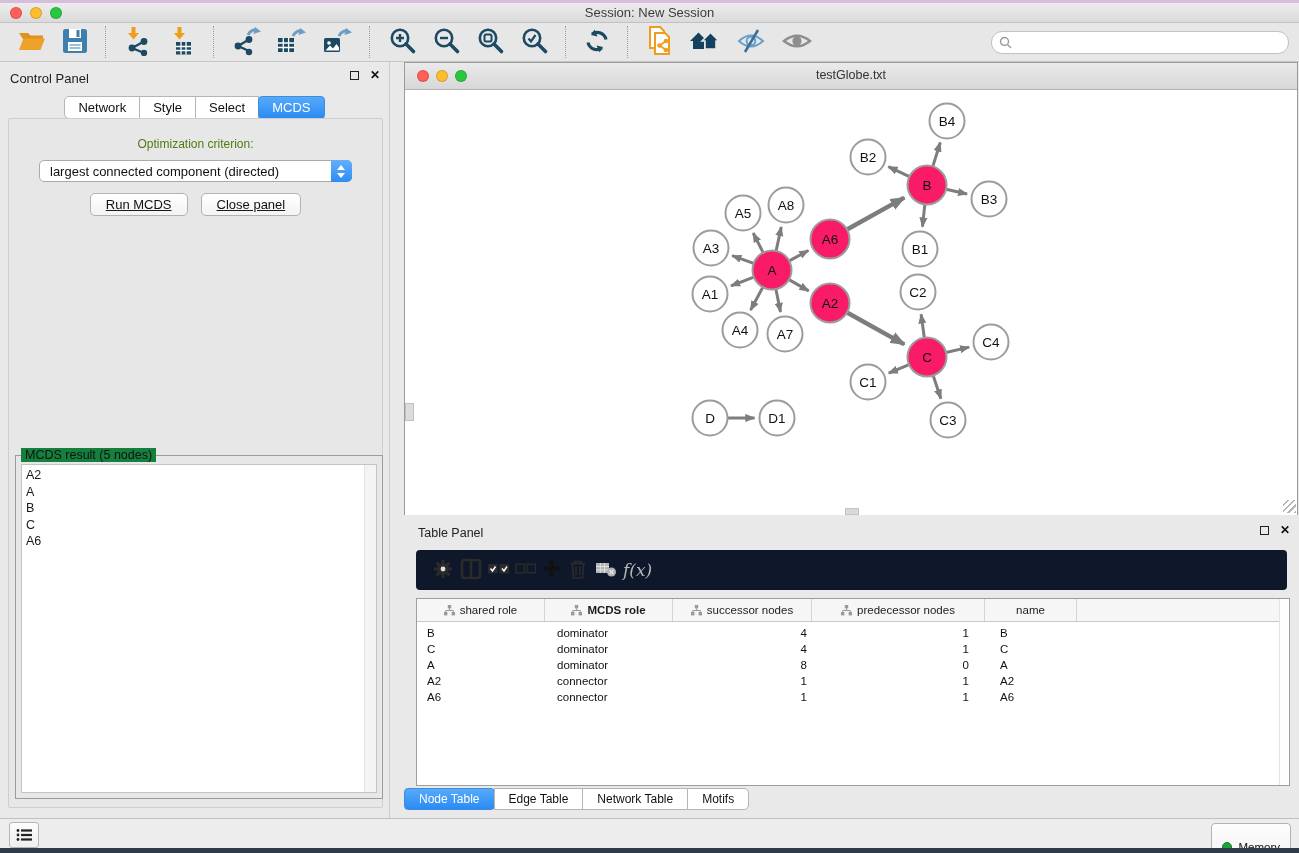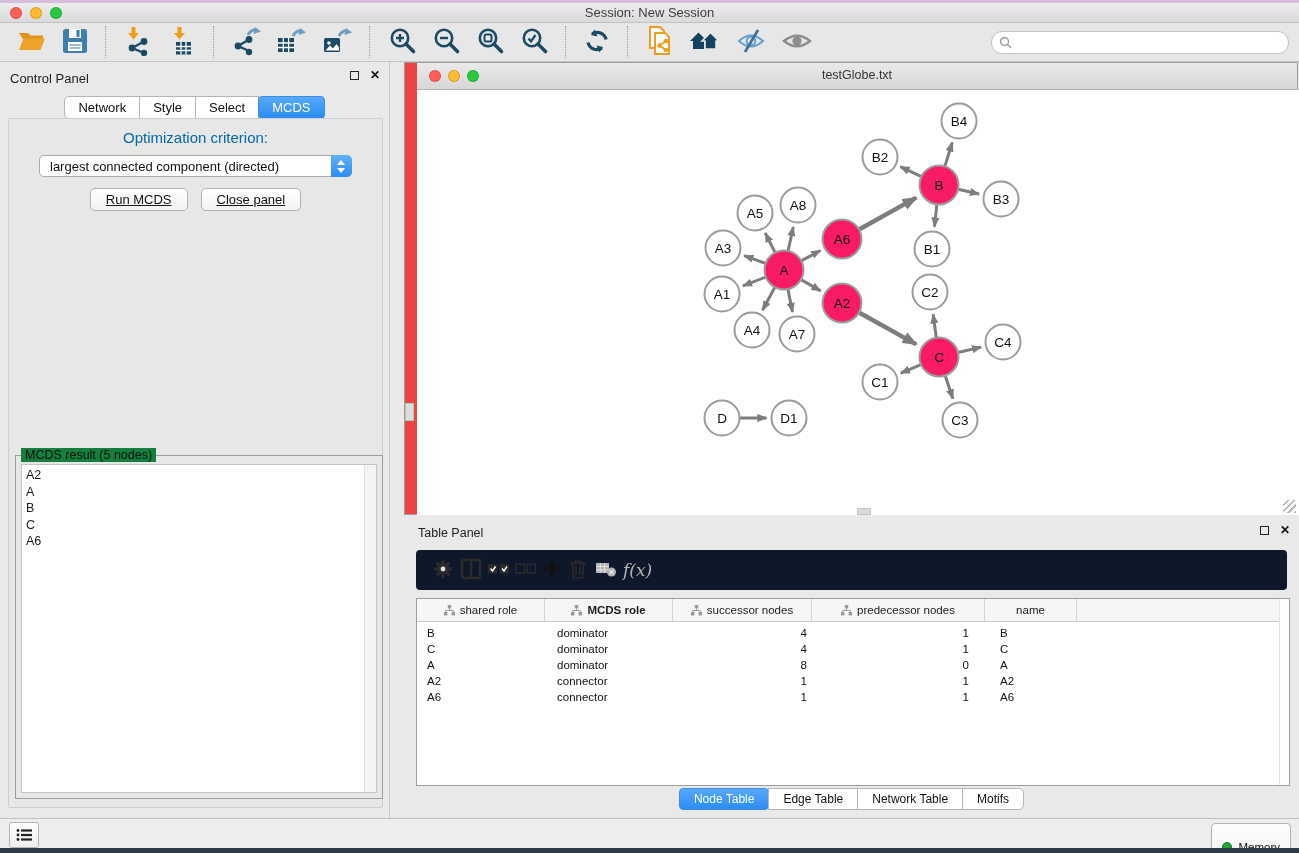--- a/index.html
+++ b/index.html
@@ -35,43 +35,43 @@
   .panel-icons{position:absolute;right:9px;top:9px;display:flex;gap:11px;align-items:center;}
   .float-icon{width:9px;height:9px;border:1.5px solid #222;box-sizing:border-box;display:inline-block;}
   .seg-tabs{position:absolute;left:0;top:34px;width:100%;display:flex;justify-content:center;}
   .seg-tab{padding:3px 13px;font-size:13px;background:#fff;border:1px solid #b5b5b5;margin-left:-1px;
     color:#111;cursor:default;}
   .seg-tab:first-child{border-radius:5px 0 0 5px;margin-left:0;}
   .seg-tab:last-child{border-radius:0 5px 5px 0;}
   .seg-tab.active{background:linear-gradient(#57aaf9,#2a8bf5);color:#fff;border-color:#3d8ede;border-radius:4px;}
   .cp-content{position:absolute;left:8px;top:56px;width:375px;height:690px;background:#e7e7e7;
     border:1px solid #cecece;border-radius:2px;box-sizing:border-box;}
-  .opt-label{margin-top:10px;text-align:center;font-size:15px;color:#0369a1;}
+  .opt-label{margin-top:18px;text-align:center;font-size:12px;color:#4d7c0f;}
   .dropdown{position:relative;width:313px;height:22px;margin:9px auto 0;background:#fff;
     border:1px solid #ababab;border-radius:5px;box-sizing:border-box;}
   .dropdown .val{position:absolute;left:10px;top:3px;font-size:13px;color:#111;white-space:nowrap;}
   .stepper{position:absolute;right:-1px;top:-1px;width:21px;height:22px;border-radius:0 5px 5px 0;
     background:linear-gradient(#63b0fb,#2d8cf4);}
   .stepper .up{position:absolute;left:6px;top:5px;width:0;height:0;border-left:4.5px solid transparent;
     border-right:4.5px solid transparent;border-bottom:5px solid #fff;}
   .stepper .down{position:absolute;left:6px;bottom:4px;width:0;height:0;border-left:4.5px solid transparent;
     border-right:4.5px solid transparent;border-top:5px solid #fff;}
   .btn-row{display:flex;justify-content:center;gap:13px;margin-top:11px;text-decoration:underline;}
   .pbtn{height:23px;padding:0 15px;background:linear-gradient(#ffffff,#f3f3f3);border:1px solid #b2b2b2;
     border-radius:5px;font-size:13px;font-family:"Liberation Sans",sans-serif;color:#111;cursor:default;}
   .fieldset{position:absolute;left:6px;top:336px;width:368px;height:344px;border:1px solid #9c9c9c;box-sizing:border-box;}
   .fieldset .legend{position:absolute;top:-8px;left:5px;background:#15803d;padding:0 4px;font-size:12.5px;color:#111;}
   .mcds-list{position:absolute;left:5px;right:5px;top:8px;bottom:5px;background:#fff;border:1px solid #c4c4c4;}
   .list-item{font-size:12.5px;line-height:16.5px;padding-left:4px;}
   .list-item:first-child{padding-top:2px;}
   .vtrack{position:absolute;right:0;top:0;bottom:0;width:11px;background:#f4f4f4;border-left:1px solid #e3e3e3;}
 
   
-  .net-window{position:absolute;left:404px;top:62px;width:894px;height:453px;background:#ef4444;
-    border:1px solid #9b9b9b;box-sizing:border-box;padding-left:12px;}
+  .net-window{position:absolute;left:404px;top:62px;width:894px;height:453px;background:#15803d;
+    border:1px solid #9b9b9b;box-sizing:border-box;}
   .net-titlebar{position:relative;height:26px;background:linear-gradient(#eaeaea,#d7d7d7);border-bottom:1px solid #b2b2b2;}
   .net-titlebar .lights{top:7px;left:12px;gap:7px;}
   .net-titlebar .light{width:12px;height:12px;}
   .net-title{position:absolute;left:0;right:0;top:5px;text-align:center;font-size:12.5px;color:#333;}
   .net-canvas{position:relative;width:892px;height:425px;background:#fff;overflow:hidden;}
   .resize-grip{position:absolute;right:1px;bottom:1px;width:13px;height:13px;
     background:repeating-linear-gradient(135deg,transparent 0 3px,#b5b5b5 3px 4.5px);}
   .stub-left{position:absolute;left:0;top:340px;width:7px;height:16px;background:#dcdcdc;border:1px solid #c0c0c0;}
   .stub-bottom{position:absolute;left:440px;bottom:0;width:12px;height:5px;background:#d9d9d9;border:1px solid #c4c4c4;}
 
@@ -88,21 +88,21 @@
     color:#1c1c1c;border-right:1px solid #d4d4d4;box-sizing:border-box;}
   .t-row{display:flex;height:16px;align-items:center;}
   .t-row:first-child{margin-top:3px;}
   .t-cell{font-size:11.5px;color:#111;box-sizing:border-box;white-space:nowrap;}
   .t-cell:nth-child(1){padding-left:10px;}
   .t-cell:nth-child(2){padding-left:12px;}
   .t-cell:nth-child(3){padding-right:5px;}
   .t-cell:nth-child(4){padding-right:16px;}
   .t-cell:nth-child(5){padding-left:15px;}
   .t-gutter{position:absolute;right:0;top:0;bottom:0;width:9px;background:#fdfdfd;border-left:1px solid #e3e3e3;}
-  .bottom-tabs{position:absolute;left:0;right:0;top:268px;display:flex;justify-content:center;}
+  .bottom-tabs{position:absolute;left:0;right:0;top:268px;display:flex;}
   .bottom-tabs .seg-tab{font-size:12px;padding:3px 14px;}
 
   
   .status-bar{position:absolute;left:0;top:818px;width:100%;height:30px;background:#ededed;border-top:1px solid #c0c0c0;box-sizing:border-box;}
   .list-btn{position:absolute;left:9px;top:3px;width:28px;height:24px;background:linear-gradient(#fcfcfc,#efefef);
     border:1px solid #b5b5b5;border-radius:3px;display:flex;align-items:center;justify-content:center;}
   .memory-btn{position:absolute;right:8px;top:4px;height:22px;padding:12px 10px;display:flex;align-items:center;gap:6px;
     background:linear-gradient(#fdfdfd,#f0f0f0);border:1px solid #b3b3b3;border-radius:4px;font-size:11.5px;color:#111;}
   .memory-dot{width:10px;height:10px;border-radius:50%;background:#1fa33c;border:0.5px solid #157a2c;box-sizing:border-box;}
 

